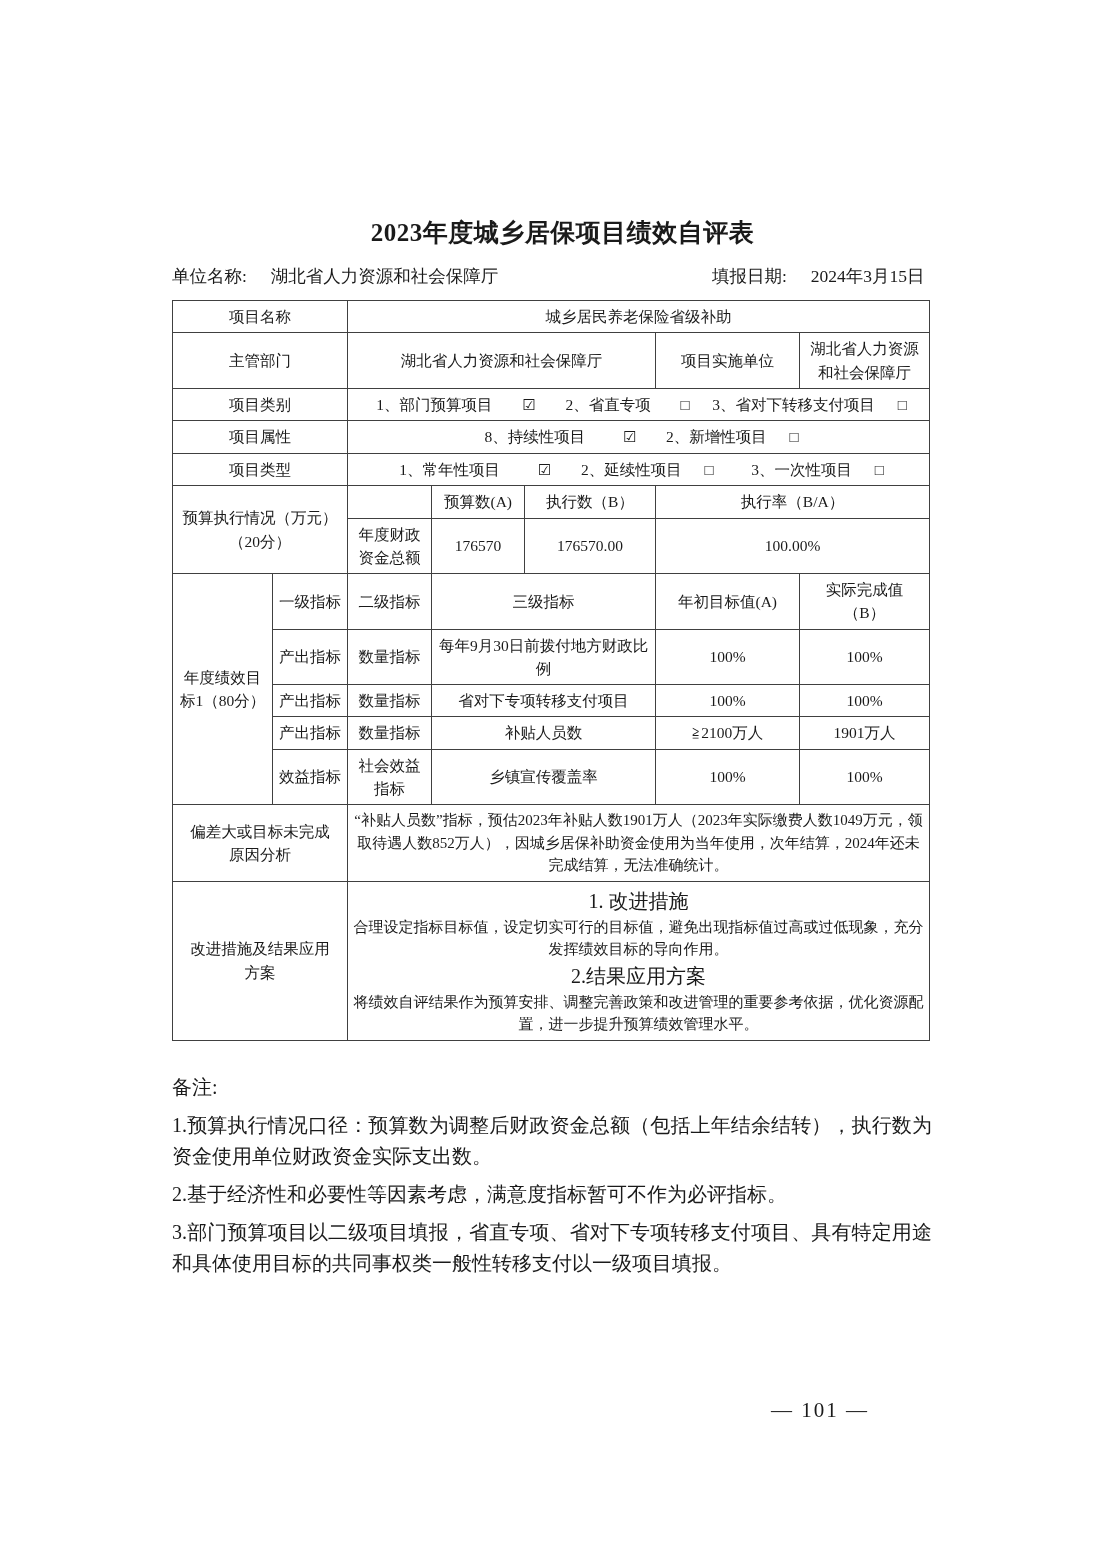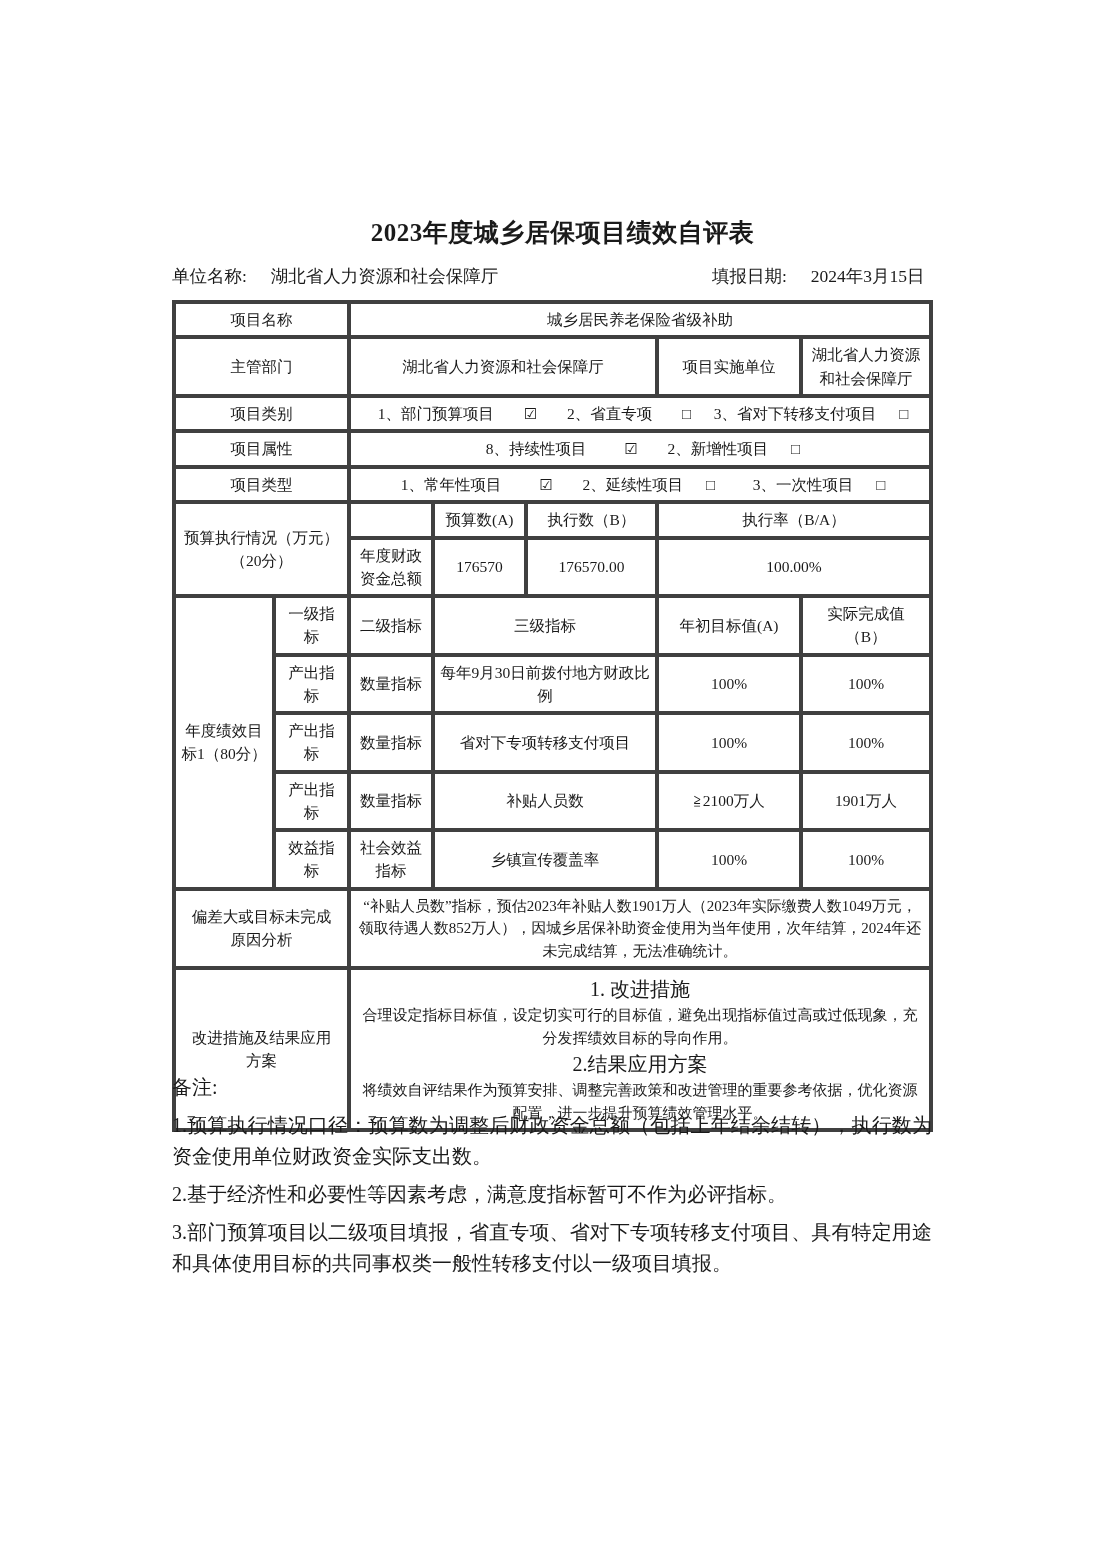--- a/index.html
+++ b/index.html
@@ -56,21 +56,21 @@
   table.main {
     position: absolute;
     left: 0;
     top: 300px;
     width: 757px;
     border-collapse: collapse;
     table-layout: fixed;
     font-size: 15.5px;
   }
   table.main td {
-    border: 4px solid #404040;
+    border: 1px solid #404040;
     padding: 4px 5px;
     vertical-align: middle;
     text-align: center;
     line-height: 1.5;
     margin-left: 20px;
   }
   td.lbl { font-size: 15.5px; }
   td.left { text-align: left; }
   td.para {
     text-align: justify;
@@ -308,14 +308,15 @@
     </tbody>
   </table>
 
   <div class="notes">
     <p class="n n-title">备注:</p>
     <p class="n">1.预算执行情况口径：预算数为调整后财政资金总额（包括上年结余结转），执行数为资金使用单位财政资金实际支出数。</p>
     <p class="n">2.基于经济性和必要性等因素考虑，满意度指标暂可不作为必评指标。</p>
     <p class="n">3.部门预算项目以二级项目填报，省直专项、省对下专项转移支付项目、具有特定用途和具体使用目标的共同事权类一般性转移支付以一级项目填报。</p>
   </div>
 
+  <div class="pagenum">— 101 —</div>
 
 </div>
 
 </body></html>

